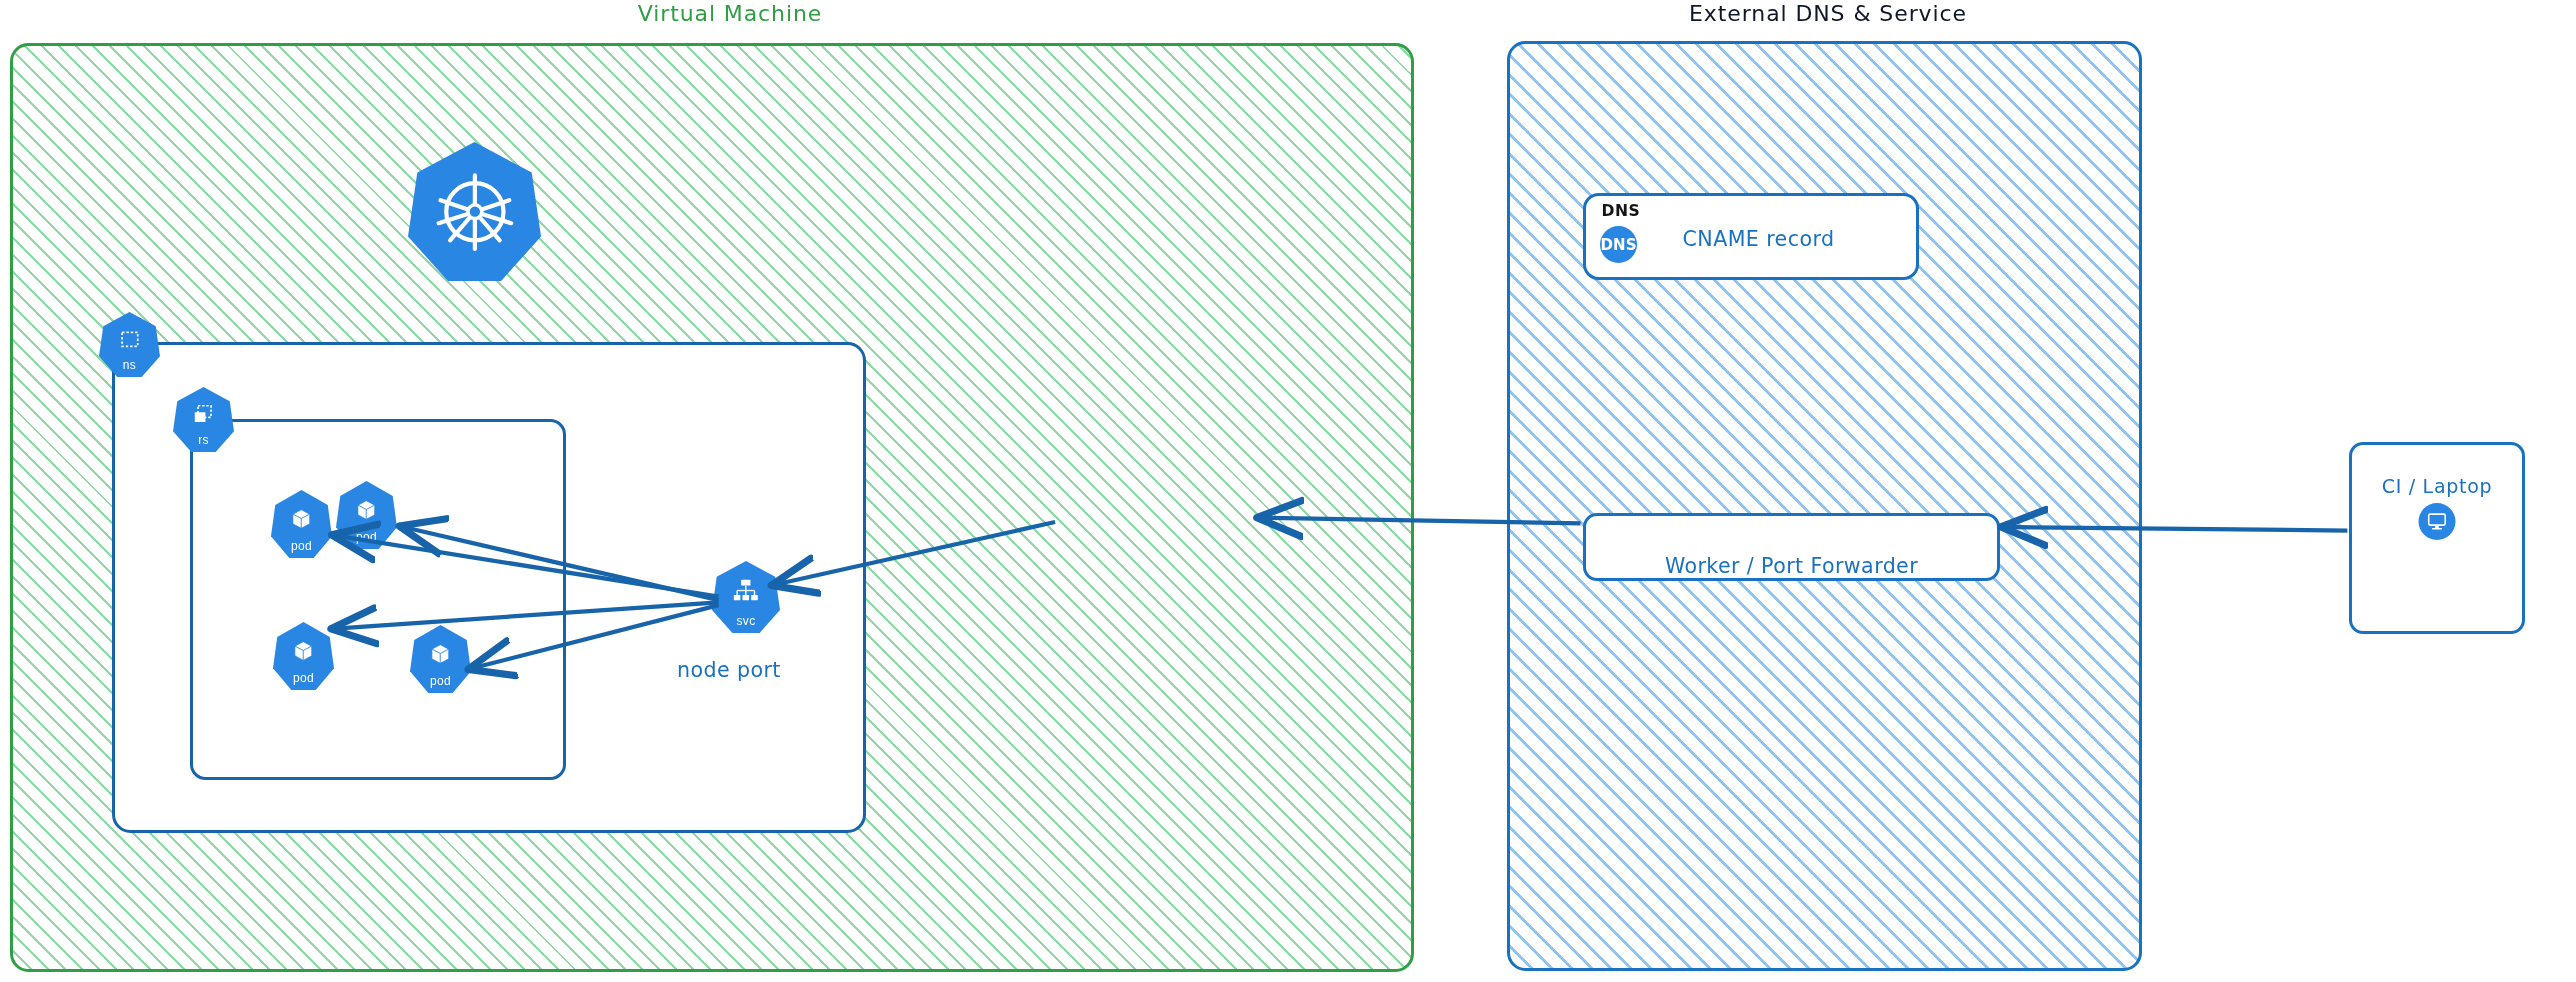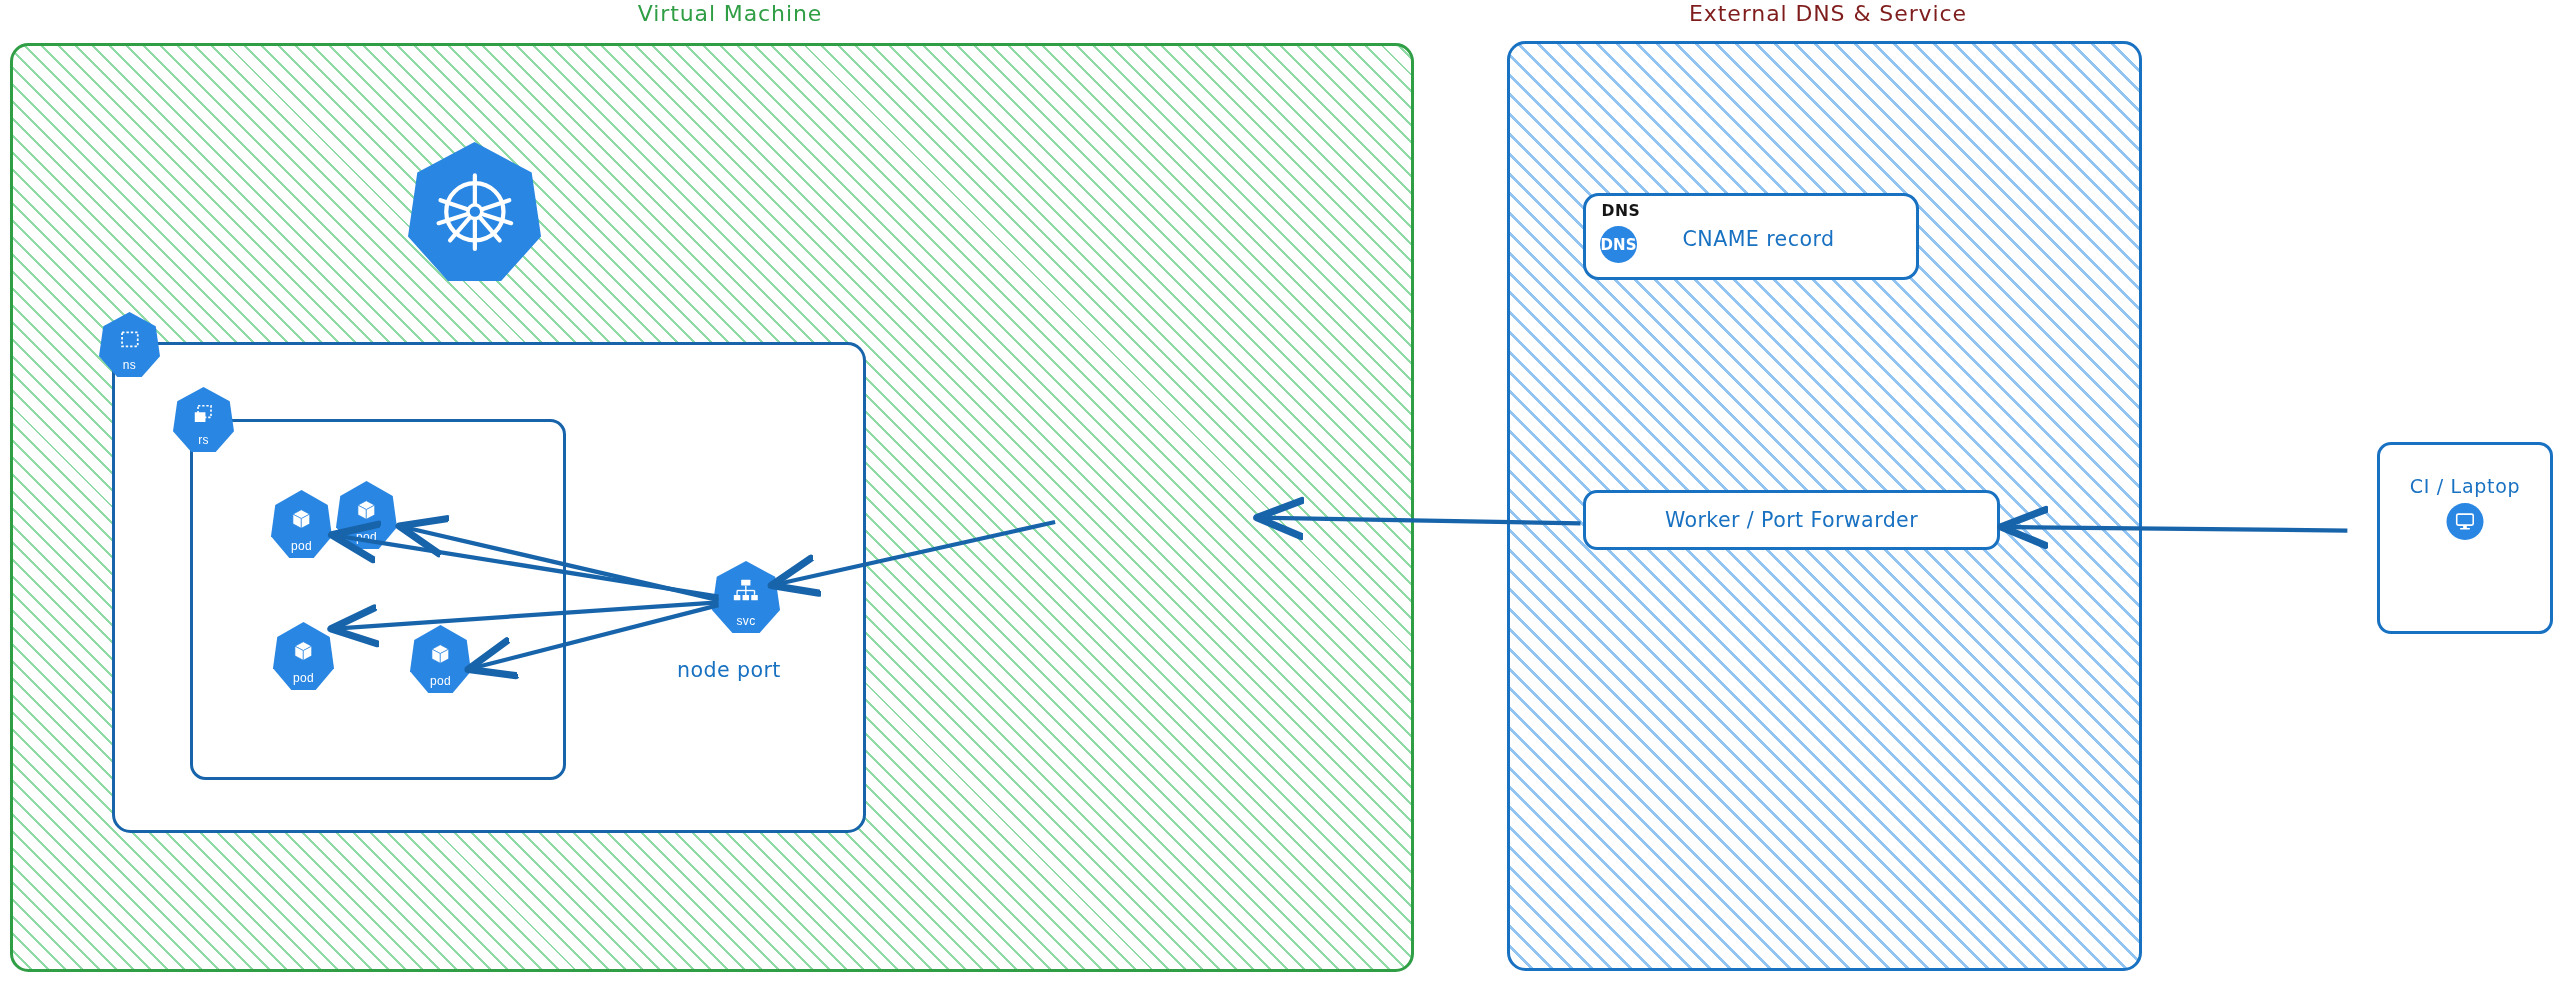--- a/index.html
+++ b/index.html
@@ -10,21 +10,21 @@
   #canvas{position:absolute;inset:0;width:2576px;height:983px;border-radius:25px;}
 
   
   .zone-title{
     position:absolute;white-space:nowrap;
     font-family:"DejaVu Sans","Liberation Sans",sans-serif;
     font-size:22px;font-weight:400;letter-spacing:0.9px;
     transform:translateX(-50%);
   }
   .zone-title.green{color:#2f9e44;}
-  .zone-title.blue{color:#7f1d1d;}
+  .zone-title.blue{color:#0f172a;}
 
   
   .zone{
     position:absolute;border-radius:18.5px;box-sizing:border-box;
   }
   .zone.green{
     border:3.6px solid #2f9e44;
     background-image:repeating-linear-gradient(45deg,
        rgba(105,206,135,.75) 0px, rgba(105,206,135,.75) 2.1px,
        rgba(255,255,255,0) 2.1px, rgba(255,255,255,0) 12px);
@@ -259,25 +259,25 @@
 
   <div class="nodeport-label" style="left:677px;top:658px;">node port</div>
 
 
   <div class="dns-card" style="left:1583px;top:193px;width:336px;height:87px;">
     <div class="dns-tag">DNS</div>
     <div class="dns-circle">DNS</div>
     <div class="dns-text">CNAME record</div>
   </div>
 
-  <div class="box blue-box" style="left:1583px;top:490px;width:417px;height:60px;">
+  <div class="box blue-box" style="left:1583px;top:513px;width:417px;height:68px;align-items:flex-end;">
     <span class="box-label blue">Worker / Port Forwarder</span>
   </div>
 
-  <div class="box blue-box" style="left:2349px;top:442px;width:176px;height:192px;margin-left:28px;">
+  <div class="box blue-box" style="left:2349px;top:442px;width:176px;height:192px;">
     <div class="ci-label">CI / Laptop</div>
     <div class="ci-circle">
       <svg viewBox="0 0 100 100" width="62%" height="62%" aria-hidden="true">
         <rect x="14" y="18" width="72" height="48" rx="7" fill="none" stroke="#ffffff" stroke-width="7"></rect>
         <rect x="42" y="66" width="16" height="14" fill="#ffffff"></rect>
         <rect x="28" y="78" width="44" height="7" rx="3" fill="#ffffff"></rect>
       </svg>
     </div>
   </div>
 

